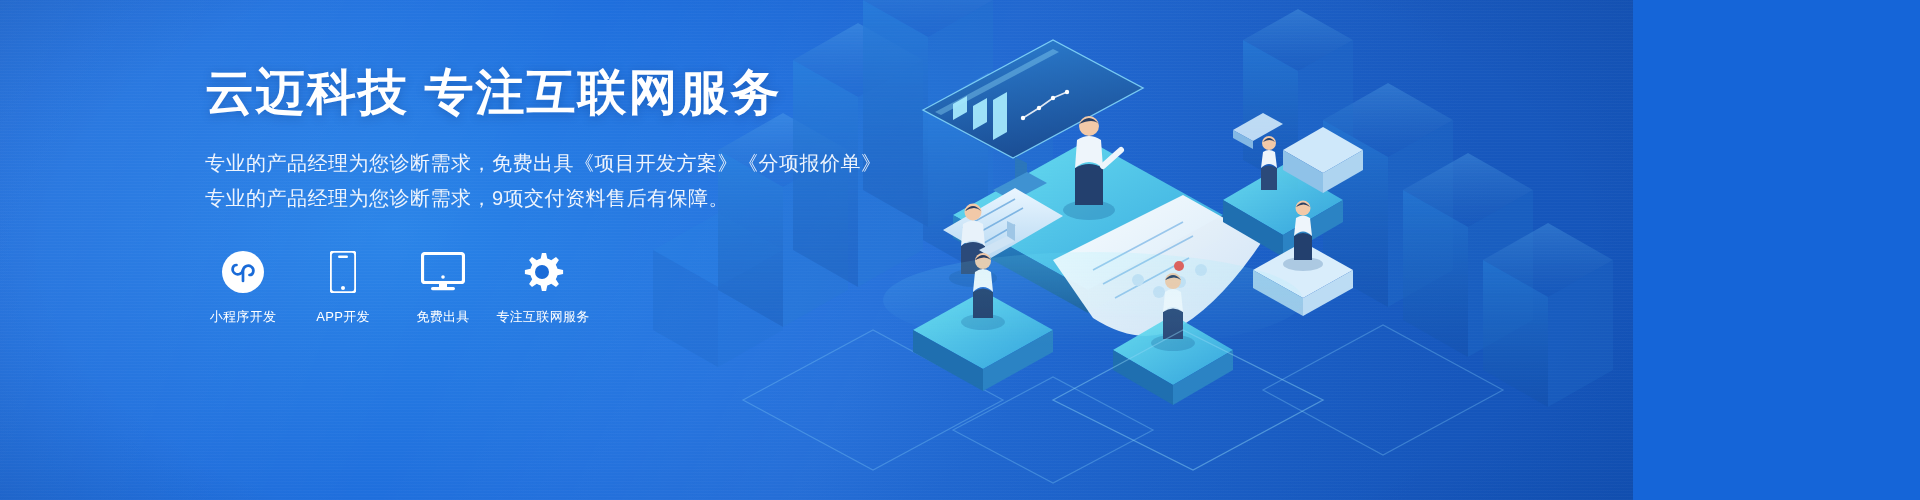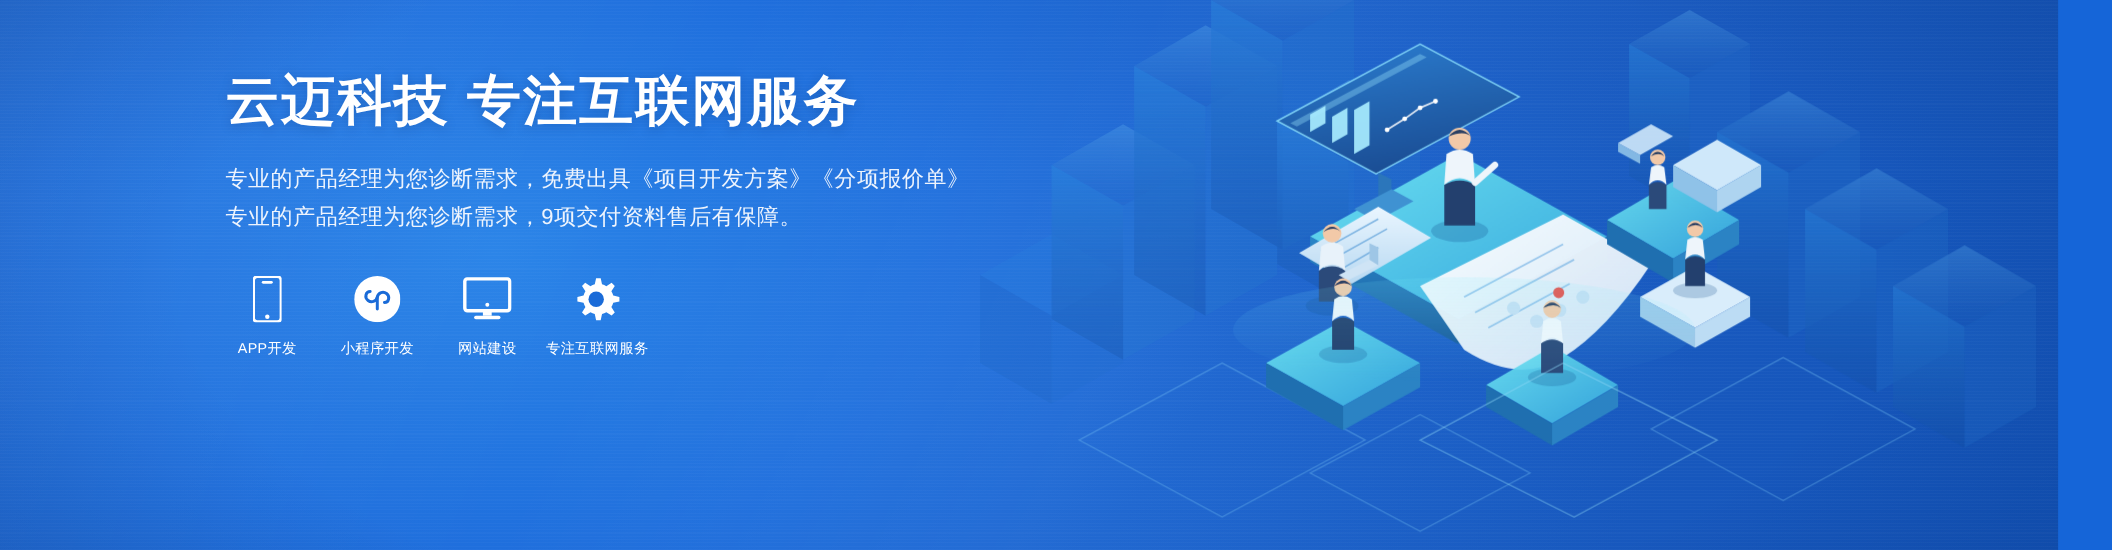--- a/index.html
+++ b/index.html
@@ -3,21 +3,21 @@
 <meta charset="utf-8">
 <style>
   * { margin:0; padding:0; box-sizing:border-box; }
   html,body { width:1920px; height:500px; overflow:hidden; }
   body {
     font-family:"Liberation Sans","DejaVu Sans",sans-serif;
     background:#1565d8;
   }
   .banner {
     position:relative;
-    width:1871px; height:500px;
+    width:1633px; height:500px;
     overflow:hidden;
     background:
       radial-gradient(ellipse 1100px 700px at 24% 46%, #2a84e8 0%, #1f6fdd 38%, #1661cf 62%, #1357c2 100%),
       linear-gradient(100deg, #1d76e2 0%, #1a6bd8 30%, #1560cc 58%, #1258bf 80%, #0f4fb2 100%);
   }
   
   .sheen {
     position:absolute; inset:0;
     background:linear-gradient(115deg, rgba(255,255,255,0.06) 0%, rgba(255,255,255,0.0) 32%, rgba(255,255,255,0.05) 55%, rgba(0,0,0,0.05) 100%);
     pointer-events:none;
@@ -342,54 +342,54 @@
   <div class="content">
 
     <div class="title">云迈科技 专注互联网服务</div>
 
     <div class="subtitle">
       <div>专业的产品经理为您诊断需求，免费出具《项目开发方案》《分项报价单》</div>
       <div>专业的产品经理为您诊断需求，9项交付资料售后有保障。</div>
     </div>
 
     <div class="icons">
+
+      <div class="icon-item">
+        <span class="icon-glyph">
+          <svg width="42" height="42" viewBox="0 0 42 42" xmlns="http://www.w3.org/2000/svg">
+            <circle cx="21" cy="21" r="21" fill="#ffffff"></circle>
+            <path d="M14.5,14 C10.4,14 9.2,19.6 12.6,22.2 C15.6,24.5 20,23.2 21,19 C22,14.8 26.4,13.5 29.4,15.8 C32.8,18.4 31.6,24 27.5,24" fill="none" stroke="#1a6bd8" stroke-width="2.7" stroke-linecap="round"></path>
+            <path d="M21,19 L21,30" fill="none" stroke="#1a6bd8" stroke-width="2.7" stroke-linecap="round"></path>
+          </svg>
+        </span>
+        <span class="icon-label">小程序开发</span>
+      </div>
 
       <div class="icon-item">
         <span class="icon-glyph">
           <svg width="26" height="42" viewBox="0 0 26 42" fill="#ffffff" xmlns="http://www.w3.org/2000/svg">
             <rect x="0.5" y="0.5" width="25" height="41" rx="3.5" ry="3.5" fill="none" stroke="#ffffff" stroke-width="2.6"></rect>
             <rect x="8" y="4.5" width="10" height="2.4" rx="1.2"></rect>
             <circle cx="13" cy="37" r="2"></circle>
           </svg>
         </span>
         <span class="icon-label">APP开发</span>
       </div>
 
-      <div class="icon-item">
-        <span class="icon-glyph">
-          <svg width="42" height="42" viewBox="0 0 42 42" xmlns="http://www.w3.org/2000/svg">
-            <circle cx="21" cy="21" r="21" fill="#ffffff"></circle>
-            <path d="M14.5,14 C10.4,14 9.2,19.6 12.6,22.2 C15.6,24.5 20,23.2 21,19 C22,14.8 26.4,13.5 29.4,15.8 C32.8,18.4 31.6,24 27.5,24" fill="none" stroke="#1a6bd8" stroke-width="2.7" stroke-linecap="round"></path>
-            <path d="M21,19 L21,30" fill="none" stroke="#1a6bd8" stroke-width="2.7" stroke-linecap="round"></path>
-          </svg>
-        </span>
-        <span class="icon-label">小程序开发</span>
-      </div>
-
 
       <div class="icon-item">
         <span class="icon-glyph">
           <svg width="44" height="40" viewBox="0 0 44 40" fill="#ffffff" xmlns="http://www.w3.org/2000/svg">
             <rect x="1.5" y="1.5" width="41" height="29" rx="2.5" ry="2.5" fill="none" stroke="#ffffff" stroke-width="3.2"></rect>
             <circle cx="22" cy="25" r="1.8"></circle>
             <rect x="18" y="31" width="8" height="4"></rect>
             <rect x="10" y="35" width="24" height="3.2" rx="1.6"></rect>
           </svg>
         </span>
-        <span class="icon-label">网站建设</span>
+        <span class="icon-label">免费出具</span>
       </div>
 
       <div class="icon-item">
         <span class="icon-glyph">
           <svg width="42" height="42" viewBox="0 0 42 42" fill="#ffffff" xmlns="http://www.w3.org/2000/svg">
             <path d="M21,0 L25.2,0 L26.4,5.6 C27.8,6 29.1,6.6 30.3,7.3 L35.1,4.2 L38,7.1 L34.9,11.9 C35.6,13.1 36.2,14.4 36.6,15.8 L42.2,17 L42.2,21.2 L36.6,22.4 C36.2,23.8 35.6,25.1 34.9,26.3 L38,31.1 L35.1,34 L30.3,30.9 C29.1,31.6 27.8,32.2 26.4,32.6 L25.2,38.2 L21,38.2 L19.8,32.6 C18.4,32.2 17.1,31.6 15.9,30.9 L11.1,34 L8.2,31.1 L11.3,26.3 C10.6,25.1 10,23.8 9.6,22.4 L4,21.2 L4,17 L9.6,15.8 C10,14.4 10.6,13.1 11.3,11.9 L8.2,7.1 L11.1,4.2 L15.9,7.3 C17.1,6.6 18.4,6 19.8,5.6 Z" transform="translate(-1.1,1.9)"></path>
             <circle cx="20" cy="21" r="7" fill="#1a6bd8"></circle>
           </svg>
         </span>
         <span class="icon-label">专注互联网服务</span>

